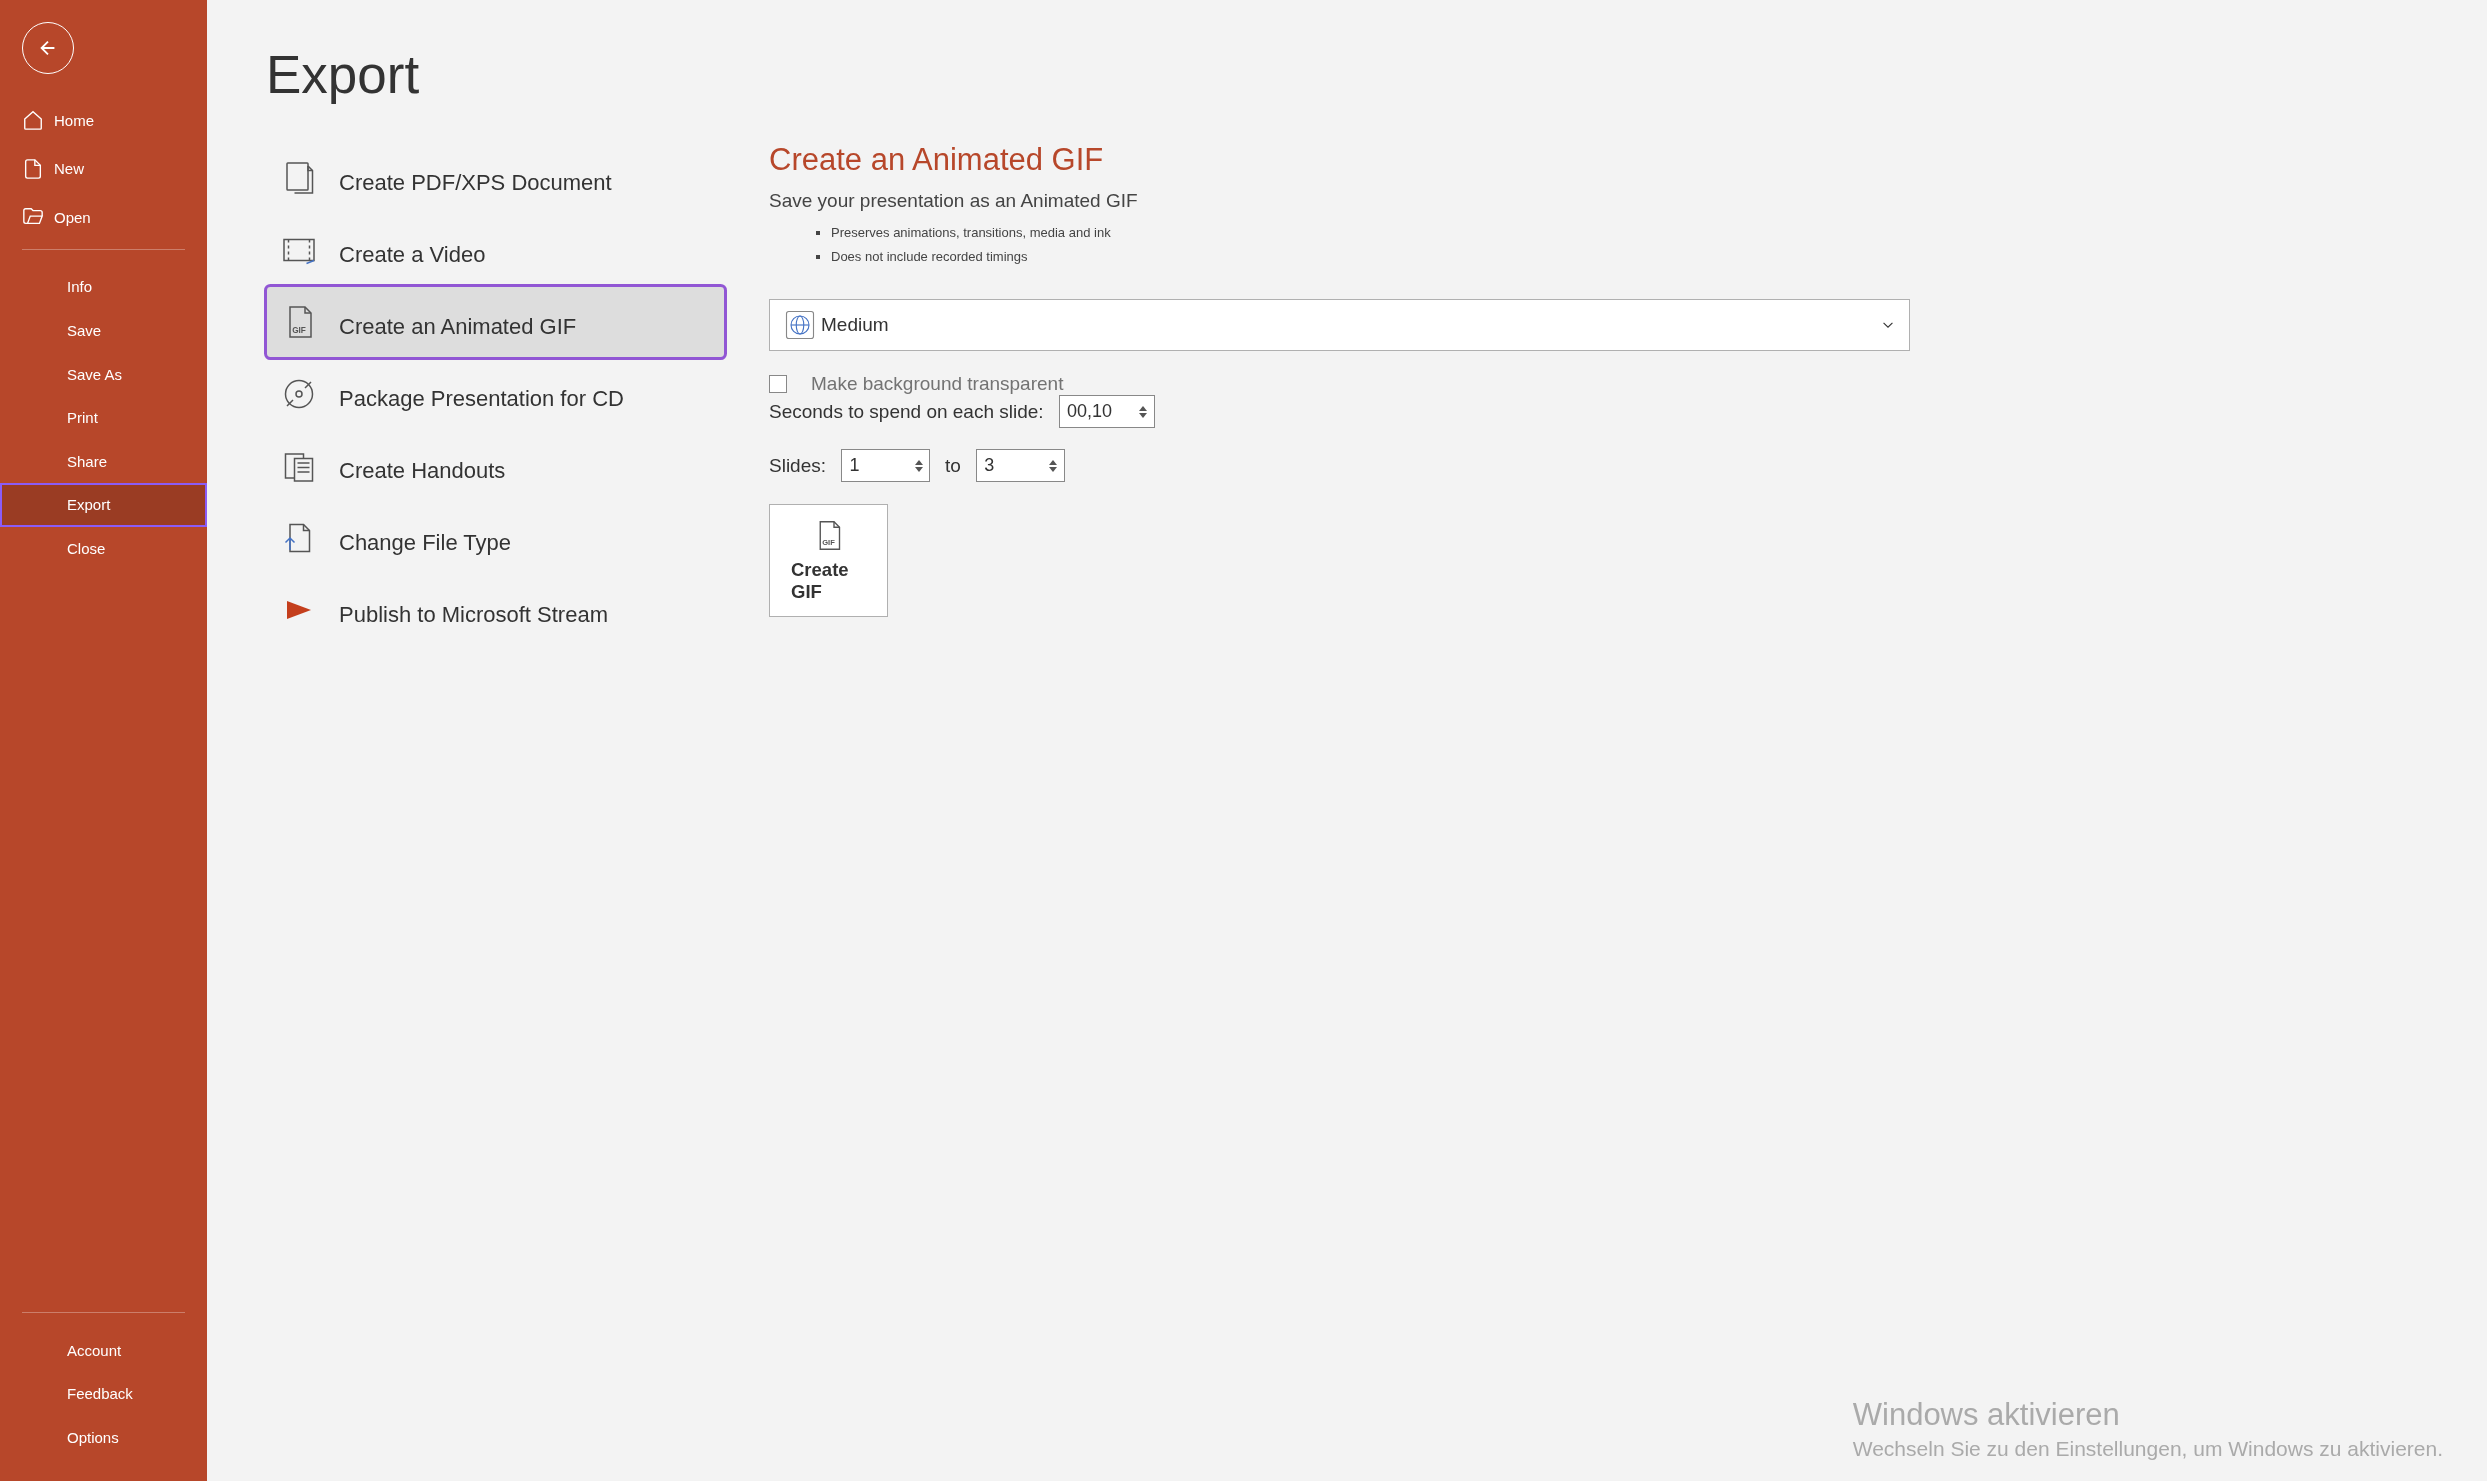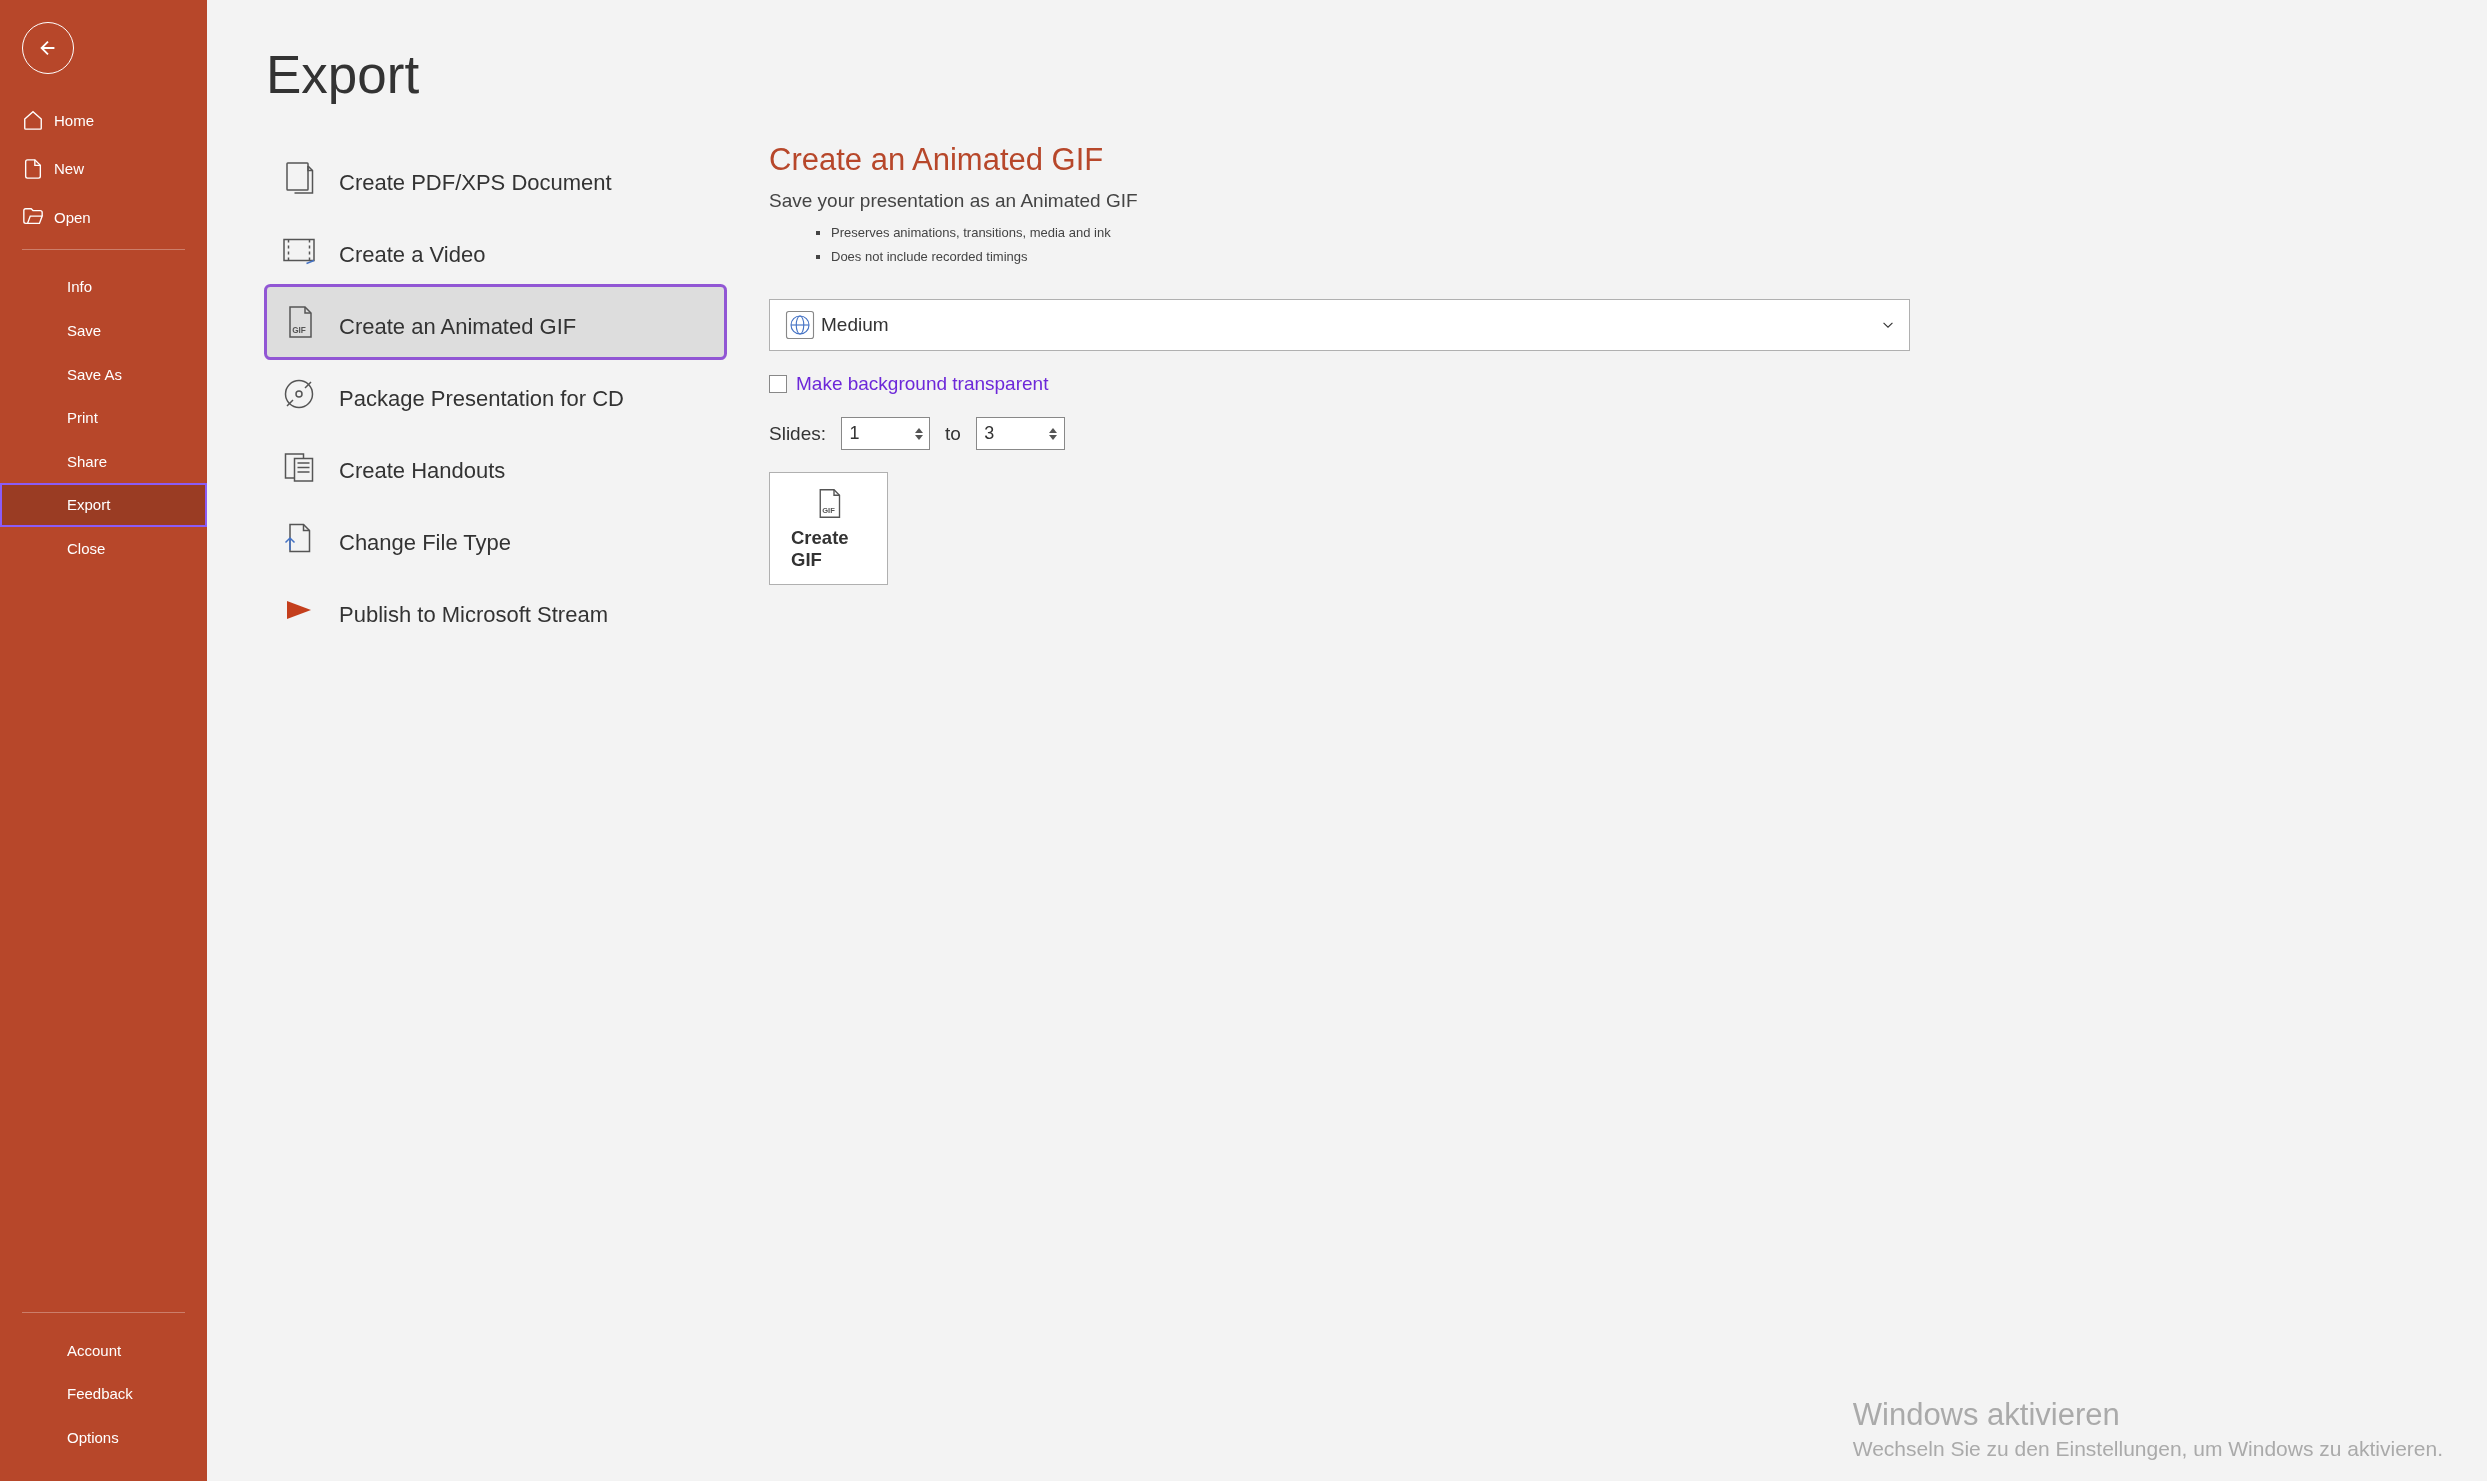--- a/index.html
+++ b/index.html
@@ -31,21 +31,21 @@
     .bullet-list { list-style: square; margin-left: 37px; margin-bottom: 30px; }
     .bullet-list li { font-size: 13px; color: #444; padding: 4.4px 0; margin-left: 25px; }
     
     .quality-select { border: 1.5px solid #b0b0b0; background: white; padding: 10.4px 15px; display: flex; align-items: center; gap: 6px; cursor: pointer; margin-bottom: 22px; position: relative; }
     .quality-icon { width: 30px; height: 30px; }
     .quality-text { flex: 1; }
     .quality-title { font-size: 19px; color: #333; }
     .quality-desc { font-size: 19px; color: #333; }
     .quality-arrow { position: absolute; right: 15px; top: 50%; transform: translateY(-50%); }
     
-    .checkbox-row { display: flex; align-items: center; gap: 9px; margin-bottom: 22px; font-size: 19px; color: #6d28d9; }
+    .checkbox-row { display: flex; align-items: center; gap: 24px; font-size: 19px; color: #737373; }
     .checkbox { width: 18px; height: 18px; border: 1.5px solid #888; background: white; }
     
     .field-row { display: flex; align-items: center; gap: 15px; margin-bottom: 21px; font-size: 19px; color: #333; }
     .spinner { border: 1.5px solid #888; background: white; width: 96px; height: 33px; display: flex; align-items: center; padding: 0 7.4px; position: relative; font-size: 18px; }
     .spinner.narrow { width: 89px; }
     .spinner-arrows { position: absolute; right: 3px; top: 0; bottom: 0; width: 15px; display: flex; flex-direction: column; justify-content: center; }
     .spin-up, .spin-down { width: 0; height: 0; border-left: 4.4px solid transparent; border-right: 4.4px solid transparent; margin: 0.7px auto; }
     .spin-up { border-bottom: 5.2px solid #555; }
     .spin-down { border-top: 5.2px solid #555; }
     
@@ -260,20 +260,30 @@
           <svg class="quality-arrow" width="12" height="7.4" viewBox="0 0 16 10">
               <path d="M2 2l6 6 6-6" fill="none" stroke="#333" stroke-width="1.5"></path>
             </svg>
         </div>
 
         <div class="checkbox-row">
           <div class="checkbox"></div>
           <span>Make background transparent</span>
         </div>
 
+        <div class="field-row">
+          <span>Seconds to spend on each slide:</span>
+          <div class="spinner">
+            <span>00,10</span>
+            <div class="spinner-arrows">
+                <div class="spin-up"></div>
+                <div class="spin-down"></div>
+              </div>
+          </div>
+        </div>
 
         <div class="field-row">
           <span>Slides:</span>
           <div class="spinner narrow">
             <span>1</span>
             <div class="spinner-arrows">
                 <div class="spin-up"></div>
                 <div class="spin-down"></div>
               </div>
           </div>

